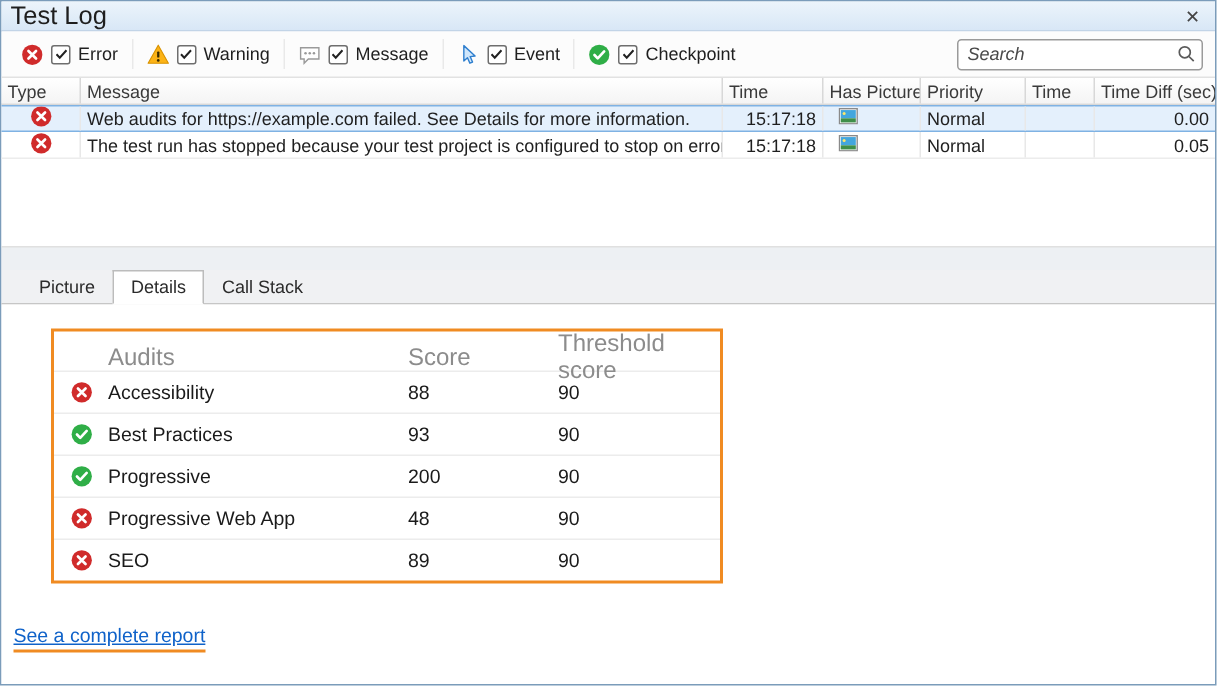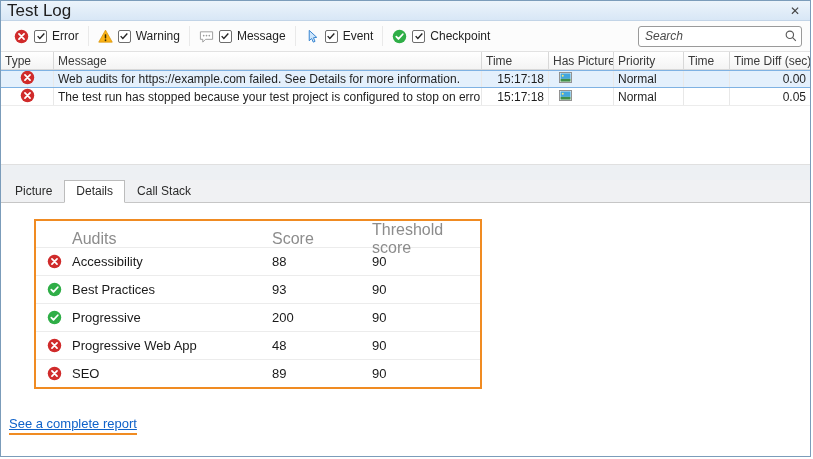--- a/index.html
+++ b/index.html
@@ -38,21 +38,21 @@
   .grid-row .cell{display:flex;align-items:center;padding:0 4px;border-right:1px solid #e8e8e8;white-space:nowrap;overflow:hidden;height:100%;}
   .grid-row .cell.c-diff{border-right:0;}
   .grid-row .c-type{justify-content:center;}
   .grid-row .c-time,.grid-row .c-diff{justify-content:flex-end;}
   .grid-row .c-pic{padding-left:10px;}
   .grid-row.selected{background:#e4f0fc;border-top:1px solid #7fb2e3;border-bottom:1px solid #7fb2e3;}
   .grid-empty{flex:1 1 auto;background:#fff;}
 
   
   .splitter{height:16px;flex:0 0 16px;background:#edf0f3;border-top:1px solid #e0e0e0;}
-  .tabbar{height:23px;flex:0 0 23px;background:#f0f1f3;border-bottom:1px solid #c6c6c6;display:flex;align-items:flex-end;padding-left:2px;}
+  .tabbar{height:23px;flex:0 0 23px;background:#f0f1f3;border-bottom:1px solid #c6c6c6;display:flex;align-items:flex-end;padding-left:13px;}
   .tab{padding:3px 11px 4px 11px;color:#2b2b2b;border:1px solid transparent;margin-bottom:-1px;}
   .tab.active{background:#fff;border:1px solid #bcbcbc;border-bottom-color:#fff;}
 
   
   .panel{flex:0 0 253px;height:253px;background:#fff;overflow:hidden;}
   .audits-box{margin:16px 0 0 33px;width:448px;border:2px solid #f08b22;background:#fff;}
   .arow{display:grid;grid-template-columns:36px 200px 100px 1fr;align-items:center;height:28px;font-size:13px;color:#1a1a1a;}
   .arow.ahead{height:26px;color:#8c8c8c;font-size:16px;}
   .arow + .arow{border-top:1px solid #ececec;}
   .a-icon{display:flex;justify-content:center;}

